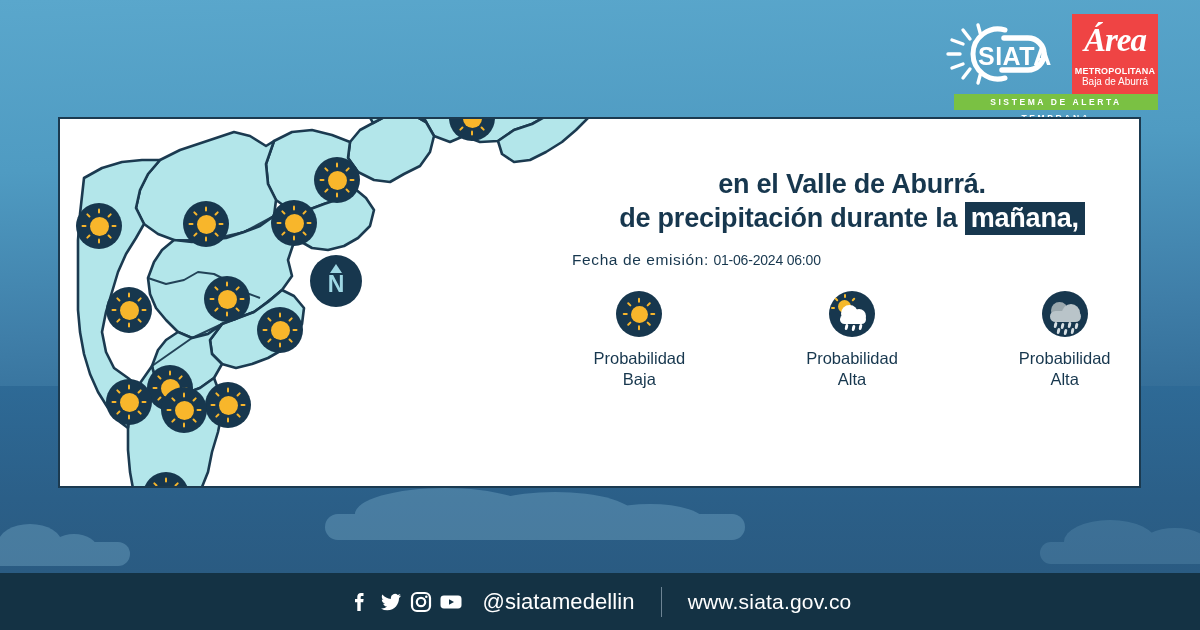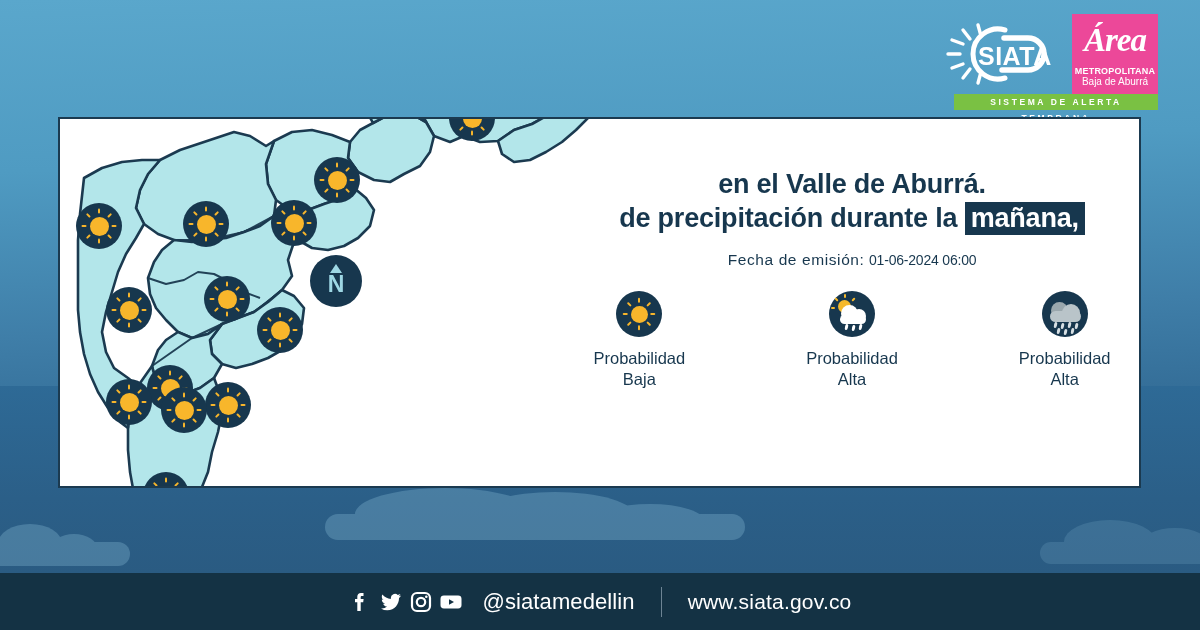--- a/index.html
+++ b/index.html
@@ -27,21 +27,21 @@
   
   #logos{ position:absolute; left:940px; top:14px; width:218px; height:100px; }
   #siata-logo{ position:absolute; left:2px; top:4px; width:130px; height:72px; }
   #siata-word{
     position:absolute; left:36px; top:24px; color:#fff;
     font-size:25px; font-weight:bold; letter-spacing:.5px;
     font-family:"Liberation Sans", sans-serif;
   }
   #am-logo{
     position:absolute; right:0px; top:0px; width:86px; height:80px;
-    background:#ec4899; text-align:center; overflow:hidden;
+    background:#ef4444; text-align:center; overflow:hidden;
   }
   #am-script{
     color:#fff; font-family:"Liberation Serif", serif; font-style:italic;
     font-size:33px; font-weight:bold; line-height:52px; letter-spacing:-1px;
   }
   #am-l1{ color:#fff; font-size:9px; font-weight:bold; letter-spacing:.2px; line-height:10px; }
   #am-l2{ color:#fff; font-size:10px; line-height:12px; }
   #tagline-bar{
     position:absolute; left:14px; top:80px; width:204px; height:16px;
     background:#7ac143; color:#fff; font-size:8.5px; font-weight:bold;
@@ -83,21 +83,21 @@
   }
 
   
   #panel{ position:absolute; left:512px; top:48px; width:560px; }
   #title{
     text-align:center; color:#17374e; font-weight:bold; font-size:27px;
     line-height:34px; letter-spacing:-0.2px;
   }
   .hl{ background:#17374e; color:#ffffff; padding:1px 6px 2px 6px; }
   #date-row{
-    margin-top:16px; text-align:center; color:#17374e;
+    margin-top:16px; text-align:left; color:#17374e;
     font-size:15.5px; letter-spacing:.2px;
   }
   #date-row .lbl{ letter-spacing:.6px; }
   #date-row .val{ font-size:14px; letter-spacing:-0.2px; }
 
   #legend{ margin-top:22px; display:flex; justify-content:center; gap:78px; }
   .leg{ width:140px; text-align:center; }
   .leg .badge{
     width:46px;height:46px;border-radius:50%;background:#17374e;margin:0 auto;position:relative;
   }

